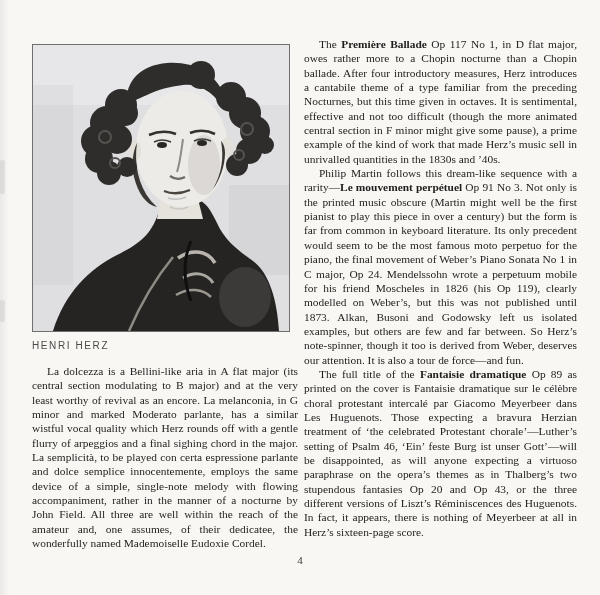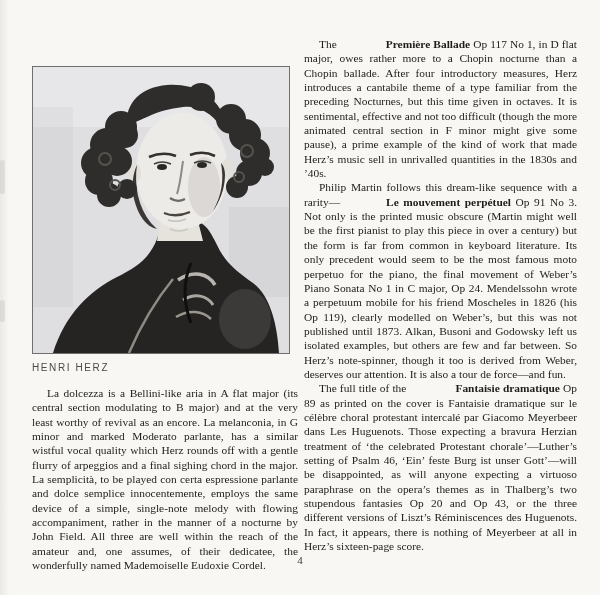--- a/index.html
+++ b/index.html
@@ -10,42 +10,42 @@
   }
   .edge-artifact {
     position:absolute; left:0; top:0; bottom:0; width:12px;
     background:linear-gradient(to right, rgba(70,70,80,0.08), rgba(70,70,80,0) 75%);
     pointer-events:none;
   }
   .smudge { position:absolute; left:0; width:5px; background:rgba(95,95,105,0.12); border-radius:2px; }
   .smudge.s1 { top:160px; height:34px; }
   .smudge.s2 { top:300px; height:22px; }
 
-  .col-left  { position:absolute; left:32px;  top:44px; width:266px;margin-top:22px; }
+  .col-left  { position:absolute; left:32px;  top:44px; width:266px; }
   .col-right { position:absolute; left:304px; top:37px; width:273px; }
 
   figure.portrait { margin:0; }
   .portrait-frame {
     width:258px; height:288px; box-sizing:border-box;
     border:1px solid #6f6f6f; background:#dfdfe2;
   }
   .portrait-frame svg { display:block; width:256px; height:286px; }
   figcaption {
     margin-top:8px;
     font-family:"Liberation Sans", sans-serif;
     font-size:10px; letter-spacing:1.6px; color:#4b4a48;
   }
 
   .body-text p {
     margin:0; text-indent:15px; text-align:justify;
     font-size:11.4px; line-height:14.35px;
   }
   .col-left .body-text { margin-top:13px; }
 
-  span.b { font-weight:bold;margin-left:46px; }
+  span.b { font-weight:bold; }
   span.i { }
 
   .pagenum {
     position:absolute; top:554px; left:0; width:100%;
     text-align:center; font-size:11px; color:#3a3937;
   }
 </style>
 </head>
 <body>
 

